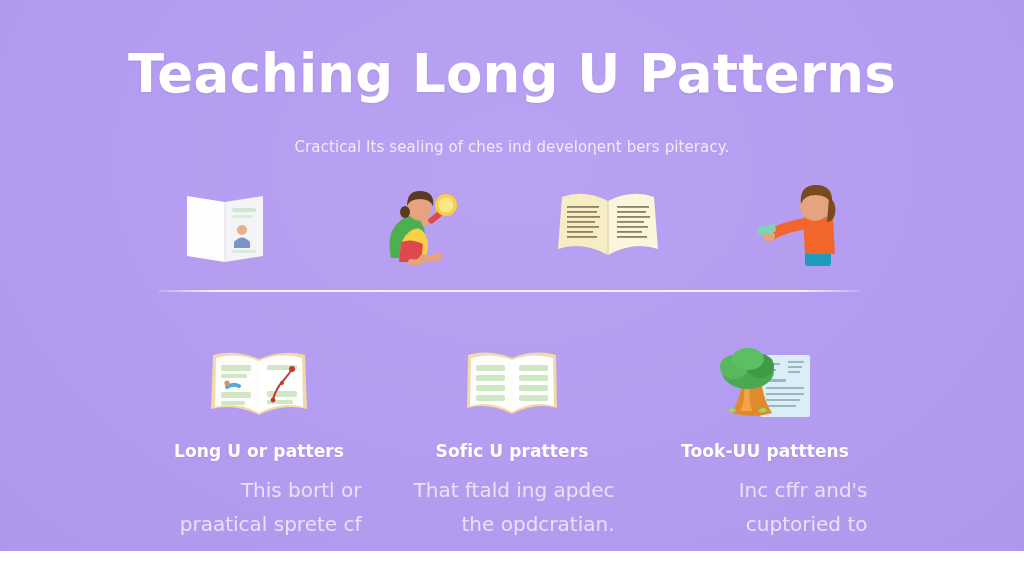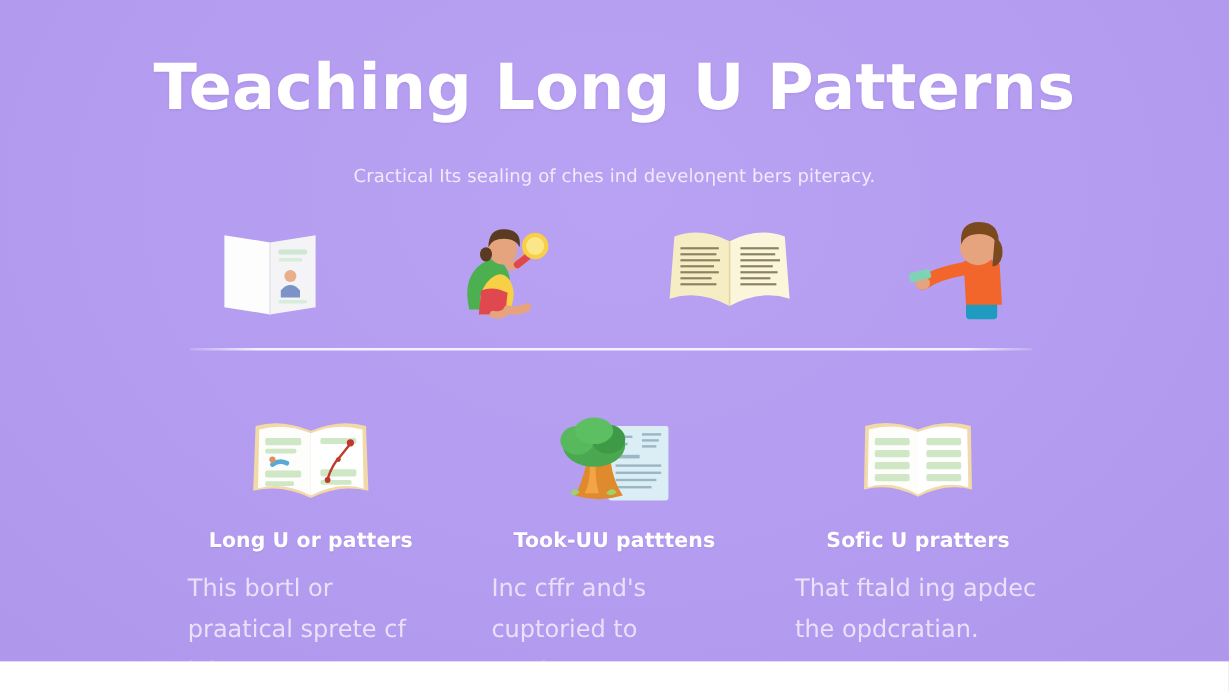--- a/index.html
+++ b/index.html
@@ -88,21 +88,21 @@
     left: 140px;
     width: 744px;
     display: flex;
     justify-content: space-between;
   }
   .card {
     width: 238px;
     display: flex;
     flex-direction: column;
     align-items: center;
-    text-align: left;
+    text-align: right;
   }
   .card-icon {
     height: 80px;
     display: flex;
     align-items: center;
     justify-content: center;
     margin-bottom: 16px;
   }
   .card-title {
     font-size: 17px;
@@ -224,20 +224,43 @@
           <path d="M22 42 q6 -4 12 -1" stroke="#5aa8d6" stroke-width="4" stroke-linecap="round" fill="none"></path>
           <circle cx="22" cy="38" r="2.6" fill="#e09060"></circle>
           <path d="M68 54 Q72 42 78 36 Q82 31 86 26" stroke="#c0392b" stroke-width="2" fill="none"></path>
           <circle cx="87" cy="24" r="3" fill="#c0392b"></circle>
           <circle cx="68" cy="55" r="2.4" fill="#c0392b"></circle>
           <circle cx="77" cy="38" r="2" fill="#c0392b"></circle>
         </svg>
       </div>
       <div class="card-title">Long U or patters</div>
       <div class="card-body">This bortl or praatical sprete cf lelunce.</div>
+    </div>
+
+    <div class="card">
+      <div class="card-icon">
+        <svg width="104" height="78" viewBox="0 0 104 78">
+          <path d="M52 12 Q29 3 8 9 L7 62 Q29 56 52 68 Z" fill="#f2d9a8"></path>
+          <path d="M52 12 Q75 3 96 9 L97 62 Q75 56 52 68 Z" fill="#f2d9a8"></path>
+          <path d="M52 14 Q31 6 11 12 L10 60 Q31 54 52 66 Z" fill="#fdfdfb"></path>
+          <path d="M52 14 Q73 6 93 12 L94 60 Q73 54 52 66 Z" fill="#ffffff"></path>
+          <g fill="#cfe7c4">
+            <rect x="16" y="19" width="29" height="6" rx="1.6"></rect>
+            <rect x="16" y="29" width="29" height="6" rx="1.6"></rect>
+            <rect x="16" y="39" width="29" height="6" rx="1.6"></rect>
+            <rect x="16" y="49" width="29" height="6" rx="1.6"></rect>
+            <rect x="59" y="19" width="29" height="6" rx="1.6"></rect>
+            <rect x="59" y="29" width="29" height="6" rx="1.6"></rect>
+            <rect x="59" y="39" width="29" height="6" rx="1.6"></rect>
+            <rect x="59" y="49" width="29" height="6" rx="1.6"></rect>
+          </g>
+        </svg>
+      </div>
+      <div class="card-title">Sofic U pratters</div>
+      <div class="card-body">That ftald ing apdec the opdcratian.</div>
     </div>
 
     <div class="card">
       <div class="card-icon">
         <svg width="106" height="80" viewBox="0 0 106 80">
           <rect x="48" y="10" width="50" height="62" rx="2" fill="#dceef5"></rect>
           <g fill="#9bb7c4">
             <rect x="54" y="18" width="14" height="2"></rect>
               <rect x="54" y="24" width="10" height="2"></rect>
             <rect x="76" y="16" width="16" height="2"></rect>
@@ -256,38 +279,15 @@
           <ellipse cx="48" cy="21" rx="14" ry="12" fill="#3f9a47"></ellipse>
           <ellipse cx="36" cy="14" rx="16" ry="11" fill="#5cbf62"></ellipse>
           <path d="M16 66 q4 -6 8 -1 q-3 5 -8 1 Z" fill="#9ed36a"></path>
           <path d="M46 66 q5 -6 9 -1 q-4 5 -9 1 Z" fill="#9ed36a"></path>
         </svg>
       </div>
       <div class="card-title">Took-UU patttens</div>
       <div class="card-body">Inc cffr and's cuptoried to pratiers.</div>
     </div>
 
-    <div class="card">
-      <div class="card-icon">
-        <svg width="104" height="78" viewBox="0 0 104 78">
-          <path d="M52 12 Q29 3 8 9 L7 62 Q29 56 52 68 Z" fill="#f2d9a8"></path>
-          <path d="M52 12 Q75 3 96 9 L97 62 Q75 56 52 68 Z" fill="#f2d9a8"></path>
-          <path d="M52 14 Q31 6 11 12 L10 60 Q31 54 52 66 Z" fill="#fdfdfb"></path>
-          <path d="M52 14 Q73 6 93 12 L94 60 Q73 54 52 66 Z" fill="#ffffff"></path>
-          <g fill="#cfe7c4">
-            <rect x="16" y="19" width="29" height="6" rx="1.6"></rect>
-            <rect x="16" y="29" width="29" height="6" rx="1.6"></rect>
-            <rect x="16" y="39" width="29" height="6" rx="1.6"></rect>
-            <rect x="16" y="49" width="29" height="6" rx="1.6"></rect>
-            <rect x="59" y="19" width="29" height="6" rx="1.6"></rect>
-            <rect x="59" y="29" width="29" height="6" rx="1.6"></rect>
-            <rect x="59" y="39" width="29" height="6" rx="1.6"></rect>
-            <rect x="59" y="49" width="29" height="6" rx="1.6"></rect>
-          </g>
-        </svg>
-      </div>
-      <div class="card-title">Sofic U pratters</div>
-      <div class="card-body">That ftald ing apdec the opdcratian.</div>
-    </div>
-
   </div>
 
 </div>
 
 </body></html>

